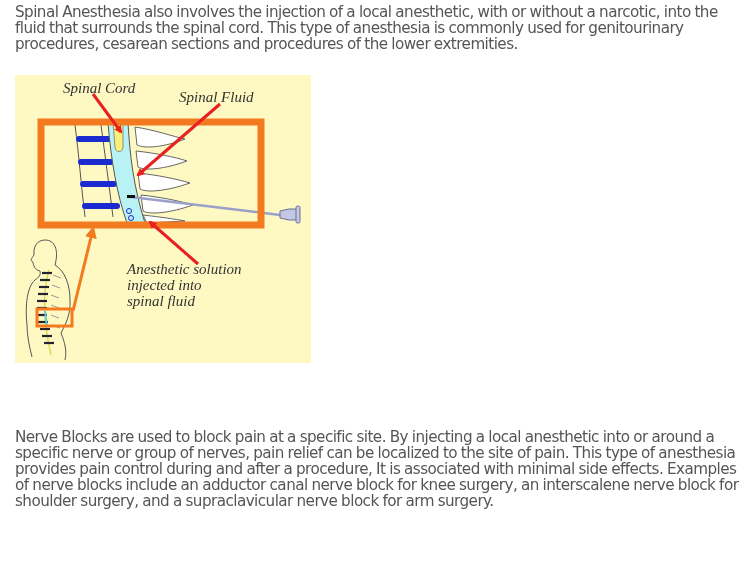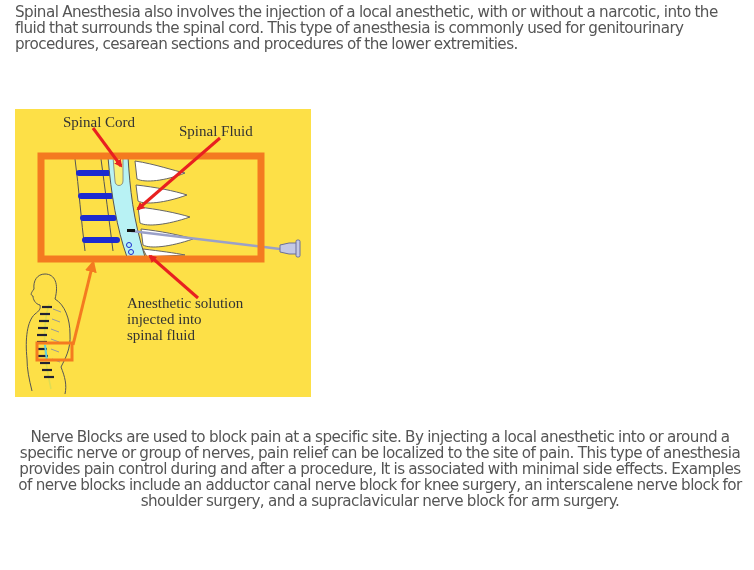--- a/index.html
+++ b/index.html
@@ -1,22 +1,22 @@
 <!DOCTYPE html>
 <html><head>
   <meta charset="utf-8">
   <style>
     html, body { margin: 0; padding: 0; background: #ffffff; }
     body { width: 754px; height: 570px; position: relative; overflow: hidden;
            font-family: "DejaVu Sans", "Liberation Sans", sans-serif; color: #555555; }
     .para { position: absolute; left: 15px; width: 730px; font-size: 15.2px; line-height: 16px;
             letter-spacing: -0.55px; word-spacing: -0.5px; margin: 0; }
     #p1 { top: 4px; }
-    #p2 { top: 429px; text-align: center; }
-    .figure { position: absolute; left: 15px; top: 109px; width: 296px; height: 288px; background: #fde047; }
+    #p2 { top: 429px; }
+    .figure { position: absolute; left: 15px; top: 75px; width: 296px; height: 288px; background: #fef9c3; font-style: italic; }
     .figure svg { display: block; }
     .lbl { font-family: "Liberation Serif", "DejaVu Serif", serif; fill: #333333; font-size: 15px; }
   </style>
 </head>
 <body>
 
 <p class="para" id="p1">Spinal Anesthesia also involves the injection of a local anesthetic, with or without a narcotic, into the fluid that surrounds the spinal cord. This type of anesthesia is commonly used for genitourinary procedures, cesarean sections and procedures of the lower extremities.</p>
 
 <div class="figure">
   <svg width="296" height="288" viewBox="0 0 296 288" xmlns="http://www.w3.org/2000/svg">

